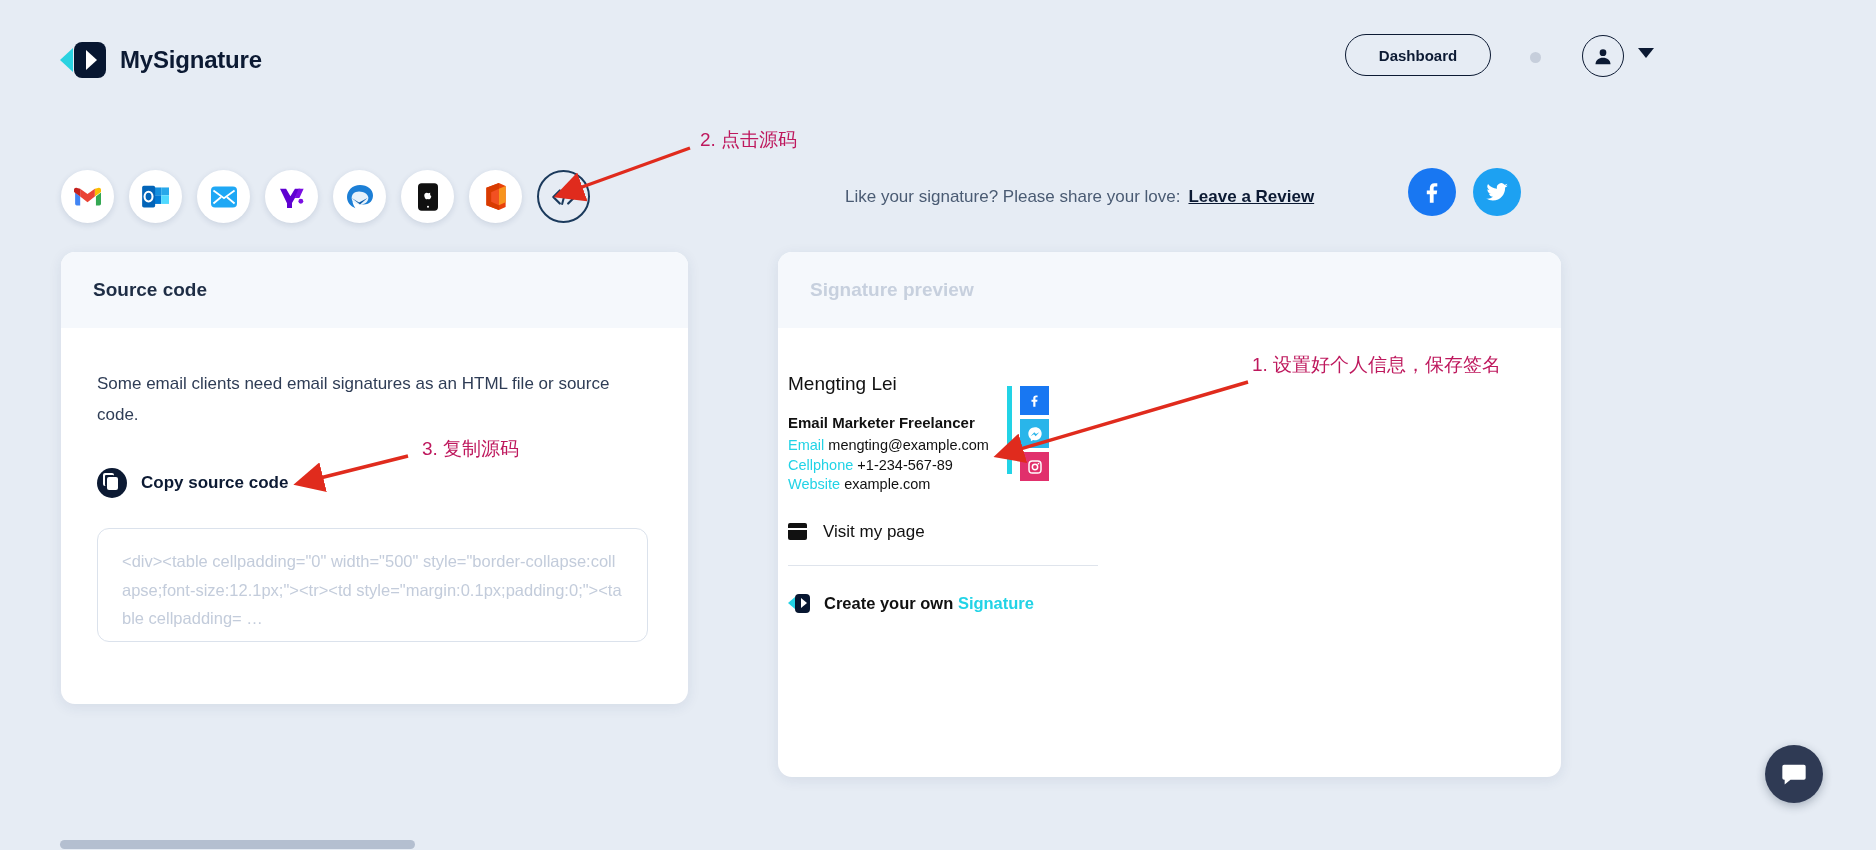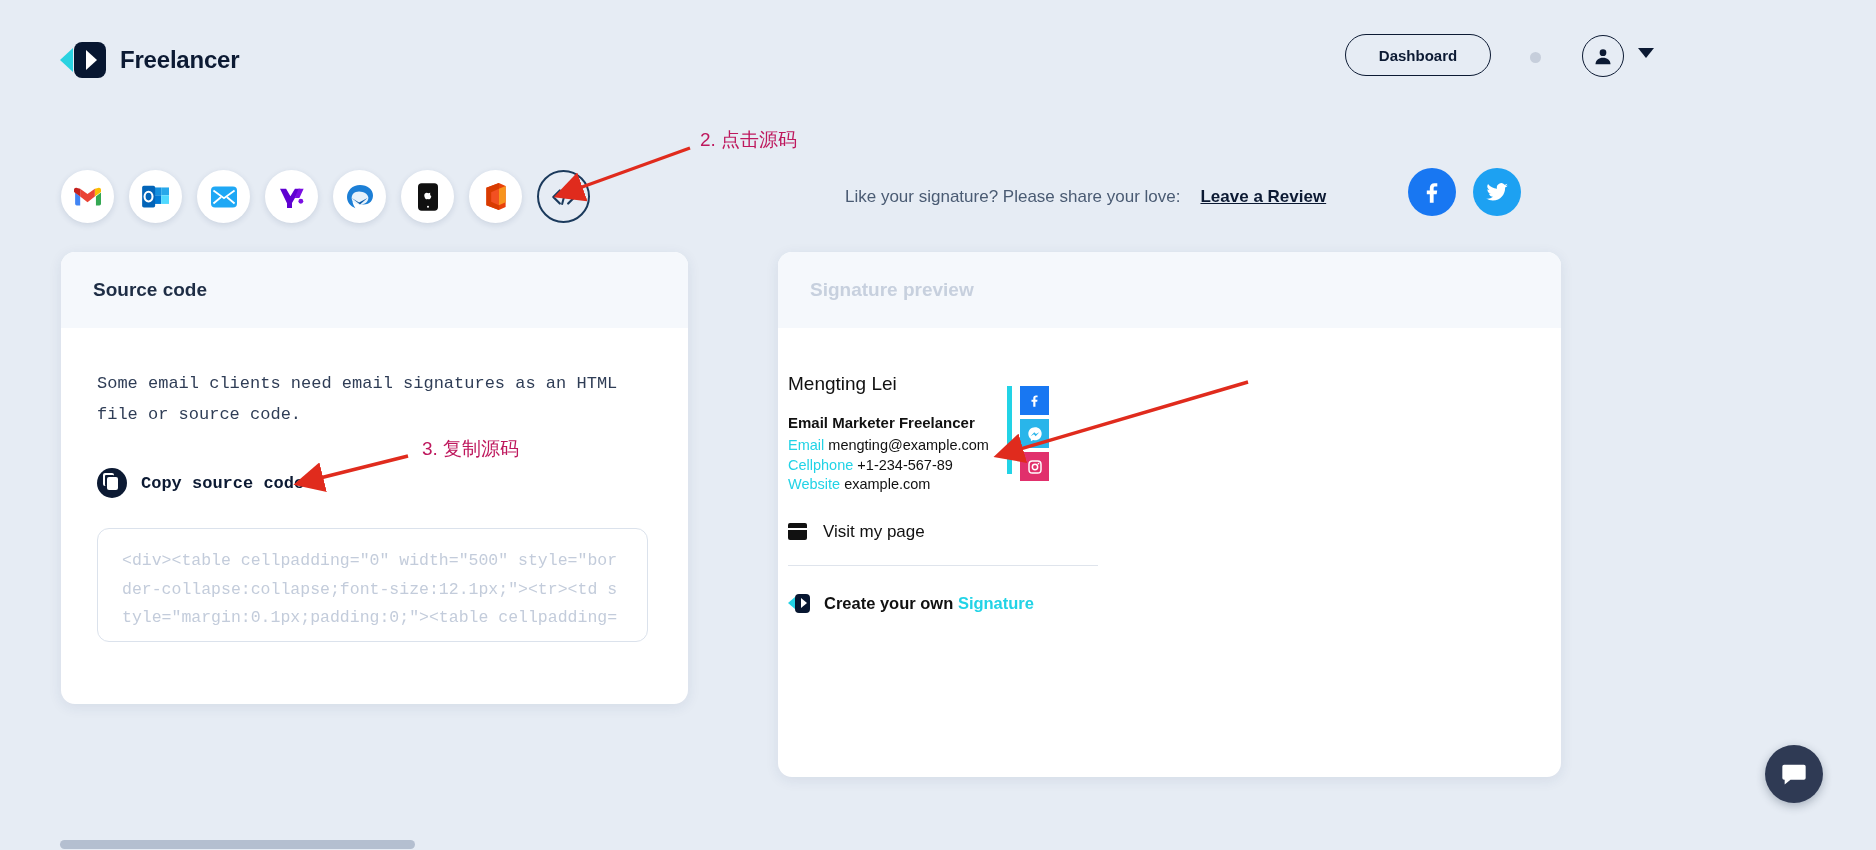--- a/index.html
+++ b/index.html
@@ -68,21 +68,21 @@
     background: #ffffff; box-shadow: 0 2px 6px rgba(25,50,90,0.13);
     display: flex; align-items: center; justify-content: center;
     cursor: pointer; position: relative;
   }
   .client.selected { background: #e6ecf4; box-shadow: none; border: 2.5px solid #1b3a5c; }
   .client svg { display: block; }
 
   
   .share-row {
     position: absolute; left: 845px; top: 180px;
-    display: flex; align-items: center; gap: 20px; height: 34px;
+    display: flex; align-items: center; gap: 8px; height: 34px;
   }
   .share-text { font-size: 17px; color: #4a5b73; }
   .share-link { font-size: 17px; font-weight: bold; color: #0c1a33; text-decoration: underline; cursor: pointer; }
   .social { position: absolute; top: 168px; display: flex; gap: 17px; left: 1408px; }
   .social-btn { width: 48px; height: 48px; border-radius: 50%; cursor: pointer; display: flex; align-items: center; justify-content: center; }
   .fb { background: #1877f2; }
   .tw { background: #1da1f2; }
 
   
   .card {
@@ -92,21 +92,21 @@
   .card-left { left: 61px; top: 252px; width: 627px; height: 452px; }
   .card-right { left: 778px; top: 252px; width: 783px; height: 525px; }
   .card-head {
     height: 76px; background: #f5f8fc;
     border-radius: 14px 14px 0 0;
     display: flex; align-items: center; padding-left: 32px;
     font-size: 19px; font-weight: bold; color: #1e2d45;
   }
   .card-head.muted { color: #c7d0de; }
 
-  .card-body { padding: 40px 36px 17px 36px; font-family: Liberation Mono, monospace; }
+  .card-body { padding: 40px 36px 17px 36px; }
   .desc { font-size: 17px; color: #2f3d56; line-height: 31px; max-width: 560px; }
 
   .copy-row { display: flex; align-items: center; gap: 14px; margin-top: 38px; cursor: pointer; }
   .copy-icon {
     width: 30px; height: 30px; border-radius: 50%; background: #0c1a33;
     display: flex; align-items: center; justify-content: center;
   }
   .copy-icon::after {
     content: ""; width: 11px; height: 13px; background: #ffffff; border-radius: 2px;
     box-shadow: -3px -3px 0 -1px #0c1a33, -4px -4px 0 0 #ffffff;
@@ -172,21 +172,21 @@
 <body>
 
 <div id="page">
 
   <div class="header">
     <div class="brand">
       <div class="logo-mark">
         <div class="logo-tri"></div>
           <div class="logo-sq"></div>
       </div>
-      <div class="brand-name">Freelancer</div>
+      <div class="brand-name">MySignature</div>
     </div>
     <div class="dashboard-btn">Dashboard</div>
     <div class="header-dot"></div>
     <div class="avatar">
       <svg viewBox="0 0 24 24">
         <circle cx="12" cy="8" r="4" fill="#0c1a33"></circle>
         <path d="M3 22c0-5 4-8 9-8s9 3 9 8z" fill="#0c1a33"></path>
       </svg>
     </div>
     <div class="caret-down"></div>
@@ -348,20 +348,21 @@
   <svg class="arrow-svg">
     <defs>
       <marker id="ah" markerWidth="9" markerHeight="9" refX="7" refY="4.5" orient="auto">
         <path d="M0,0 L9,4.5 L0,9 z" fill="#e02b1d"></path>
       </marker>
     </defs>
     <line x1="1248" y1="382" x2="1000" y2="455" stroke="#e02b1d" stroke-width="3.4" marker-end="url(#ah)"></line>
     <line x1="690" y1="148" x2="560" y2="195" stroke="#e02b1d" stroke-width="3.4" marker-end="url(#ah)"></line>
     <line x1="408" y1="456" x2="300" y2="483" stroke="#e02b1d" stroke-width="3.4" marker-end="url(#ah)"></line>
   </svg>
+  <div class="ann ann1">1. 设置好个人信息，保存签名</div>
   <div class="ann ann2">2. 点击源码</div>
   <div class="ann ann3">3. 复制源码</div>
 
   <div class="chat">
     <svg width="28" height="28" viewBox="0 0 24 24">
       <path d="M3.5 4h17a1.5 1.5 0 011.5 1.5v10A1.5 1.5 0 0120.5 17H9l-5 4v-4H3.5A1.5 1.5 0 012 15.5v-10A1.5 1.5 0 013.5 4z" fill="#fff"></path>
     </svg>
   </div>
 
   <div class="hscroll">

